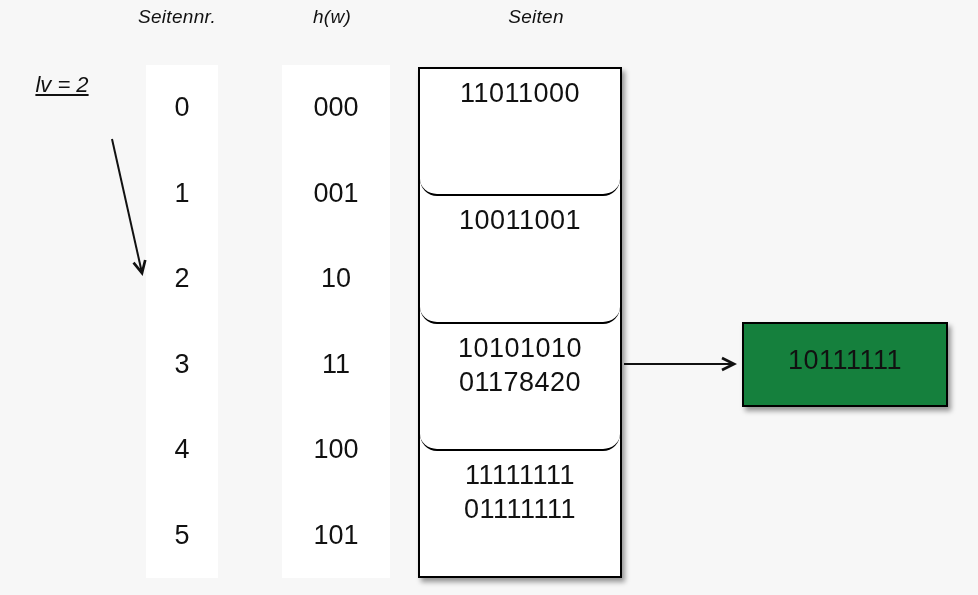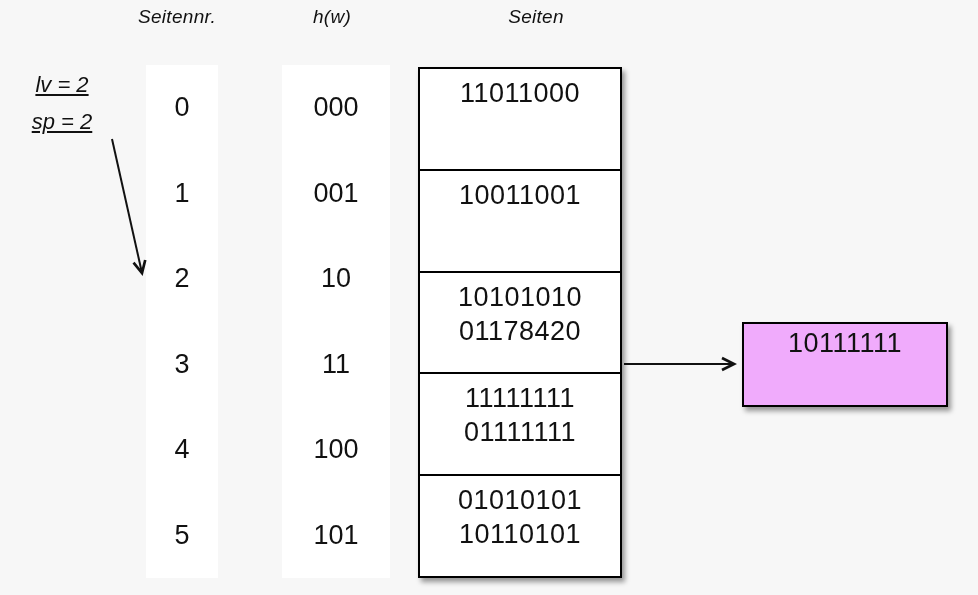--- a/index.html
+++ b/index.html
@@ -79,44 +79,45 @@
     flex-direction: column;
   }
   .page-cell {
     flex: 1;
     box-sizing: border-box;
     border-bottom: 2px solid #000000;
     display: flex;
     flex-direction: column;
     align-items: center;
     padding-top: 7px;
+    border-radius: 17px;
   }
   .page-cell:last-child { border-bottom: none; }
   .bin {
     font-size: 27px;
     line-height: 34px;
     letter-spacing: 0.5px;
     white-space: nowrap;
   }
 
   
   .overflow-box {
     position: absolute;
     left: 742px;
     top: 322px;
     width: 206px;
     height: 85px;
     box-sizing: border-box;
-    background: #f0abfc;
+    background: #15803d;
     border: 2px solid #000000;
     box-shadow: 3px 4px 5px rgba(0,0,0,0.40);
     display: flex;
     flex-direction: column;
     align-items: center;
-    padding-top: 2px;
+    padding-top: 19px;
   }
 
   
   .overlay {
     position: absolute;
     left: 0;
     top: 0;
     width: 978px;
     height: 595px;
     pointer-events: none;
@@ -126,21 +127,20 @@
 <body>
 
 <div class="canvas">
 
   <div class="hdr hdr-pageno">Seitennr.</div>
   <div class="hdr hdr-hash">h(w)</div>
   <div class="hdr hdr-pages">Seiten</div>
 
   <div class="state-labels">
     <div>lv = 2</div>
-    <div>sp = 2</div>
   </div>
 
   <div class="strip strip-pageno">
     <div class="cell">0</div>
     <div class="cell">1</div>
     <div class="cell">2</div>
     <div class="cell">3</div>
     <div class="cell">4</div>
     <div class="cell">5</div>
   </div>
@@ -164,24 +164,20 @@
       <div class="bin"></div>
     </div>
     <div class="page-cell">
       <div class="bin">10101010</div>
       <div class="bin">01178420</div>
     </div>
     <div class="page-cell">
       <div class="bin">11111111</div>
       <div class="bin">01111111</div>
     </div>
-    <div class="page-cell">
-      <div class="bin">01010101</div>
-      <div class="bin">10110101</div>
-    </div>
   </div>
 
   <div class="overflow-box">
     <div class="bin">10111111</div>
   </div>
 
   <svg class="overlay" viewBox="0 0 978 595">
     <defs>
       <marker id="arrowhead" markerUnits="userSpaceOnUse" markerWidth="18" markerHeight="18" viewBox="0 0 12 12" refX="10" refY="6" orient="auto">
         <path d="M2,2 L10,6 L2,10" fill="none" stroke="#111111" stroke-width="1.8"></path>

